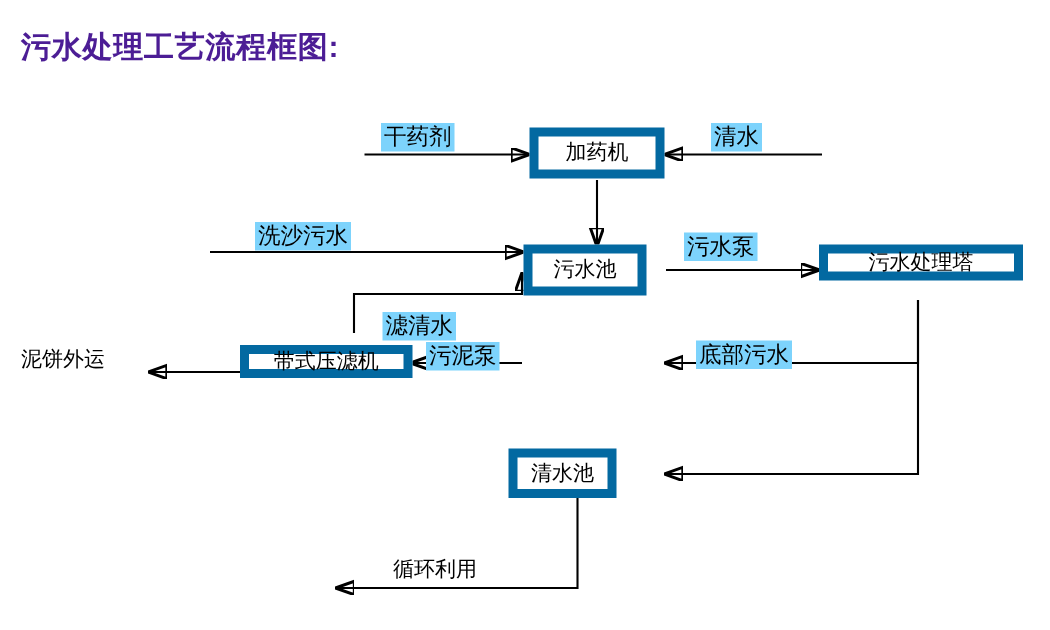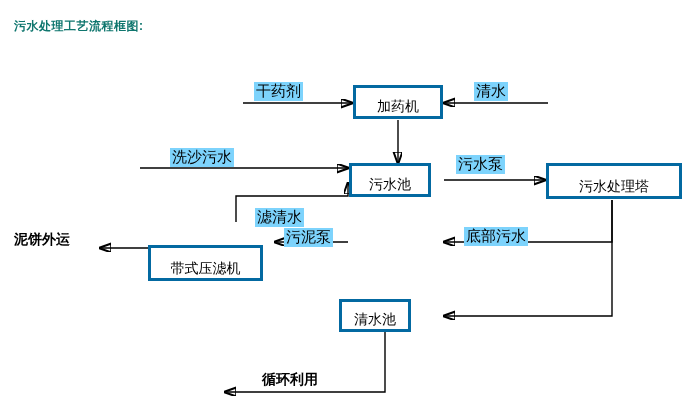--- a/index.html
+++ b/index.html
@@ -16,56 +16,55 @@
   #canvas {
     position: relative;
     width: 700px;
     height: 420px;
     background: #ffffff;
   }
   .title {
     position: absolute;
     left: 14px;
     top: 18px;
-    font-size: 12px;
+    font-size: 20px;
     font-weight: bold;
-    color: #0f766e;
+    color: #4c1d95;
     letter-spacing: 0.5px;
     white-space: nowrap;
     text-align: right;
   }
   .node {
     position: absolute;
     box-sizing: border-box;
-    border: 3px solid #0369a1;
+    border: 6px solid #0369a1;
     background: #ffffff;
     color: #000000;
     font-size: 14px;
     display: flex;
-    align-items: flex-end;
+    align-items: center;
     justify-content: center;
     white-space: nowrap;
     z-index: 3;
   }
   .edge-label {
     position: absolute;
     font-size: 15px;
     color: #000000;
     white-space: nowrap;
     background: #7dd3fc;
     padding: 0 2px;
     z-index: 4;
   }
   .free-label {
     position: absolute;
     font-size: 14px;
     color: #000000;
     white-space: nowrap;
     z-index: 4;
-    font-weight: bold;
   }
   svg.wires {
     position: absolute;
     left: 0;
     top: 0;
     width: 700px;
     height: 420px;
     z-index: 1;
   }
   svg.wires line, svg.wires path, svg.wires polyline {
@@ -112,26 +111,26 @@
   </svg>
 
   <div class="node" style="left:353px; top:85px; width:90px; height:34px;">
     <span>加药机</span>
   </div>
 
   <div class="node" style="left:349px; top:163px; width:82px; height:34px;">
     <span>污水池</span>
   </div>
 
-  <div class="node" style="left:546px; top:163px; width:136px; height:36px;">
+  <div class="node" style="left:546px; top:163px; width:136px; height:24px;">
     <span>污水处理塔</span>
   </div>
 
 
-  <div class="node" style="left:148px; top:230px; width:115px; height:36px;margin-top:15px;">
+  <div class="node" style="left:160px; top:230px; width:115px; height:22px;">
     <span>带式压滤机</span>
   </div>
 
   <div class="node" style="left:339px; top:299px; width:72px; height:33px;">
     <span>清水池</span>
   </div>
 
   <div class="edge-label" style="left:254px; top:82px;">干药剂</div>
 
   <div class="edge-label" style="left:474px; top:82px;">清水</div>

